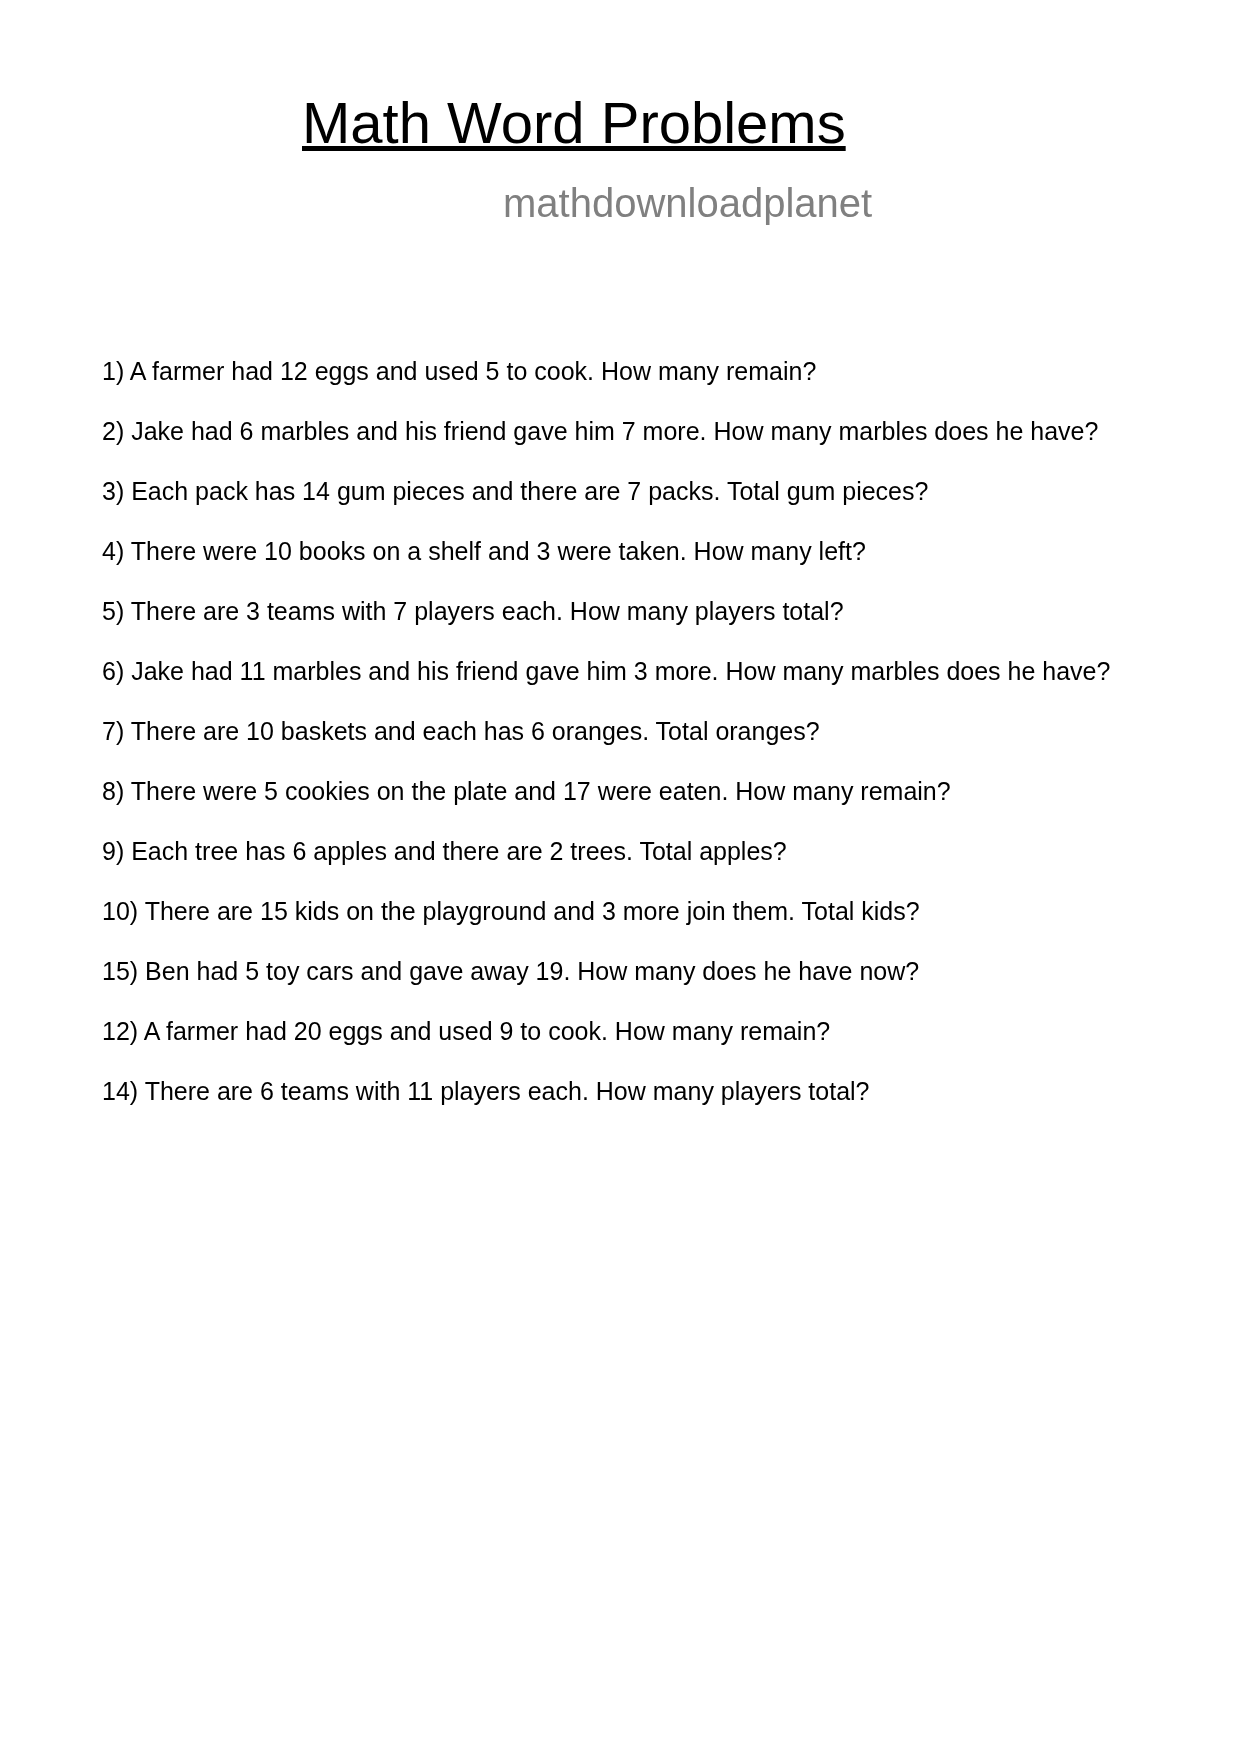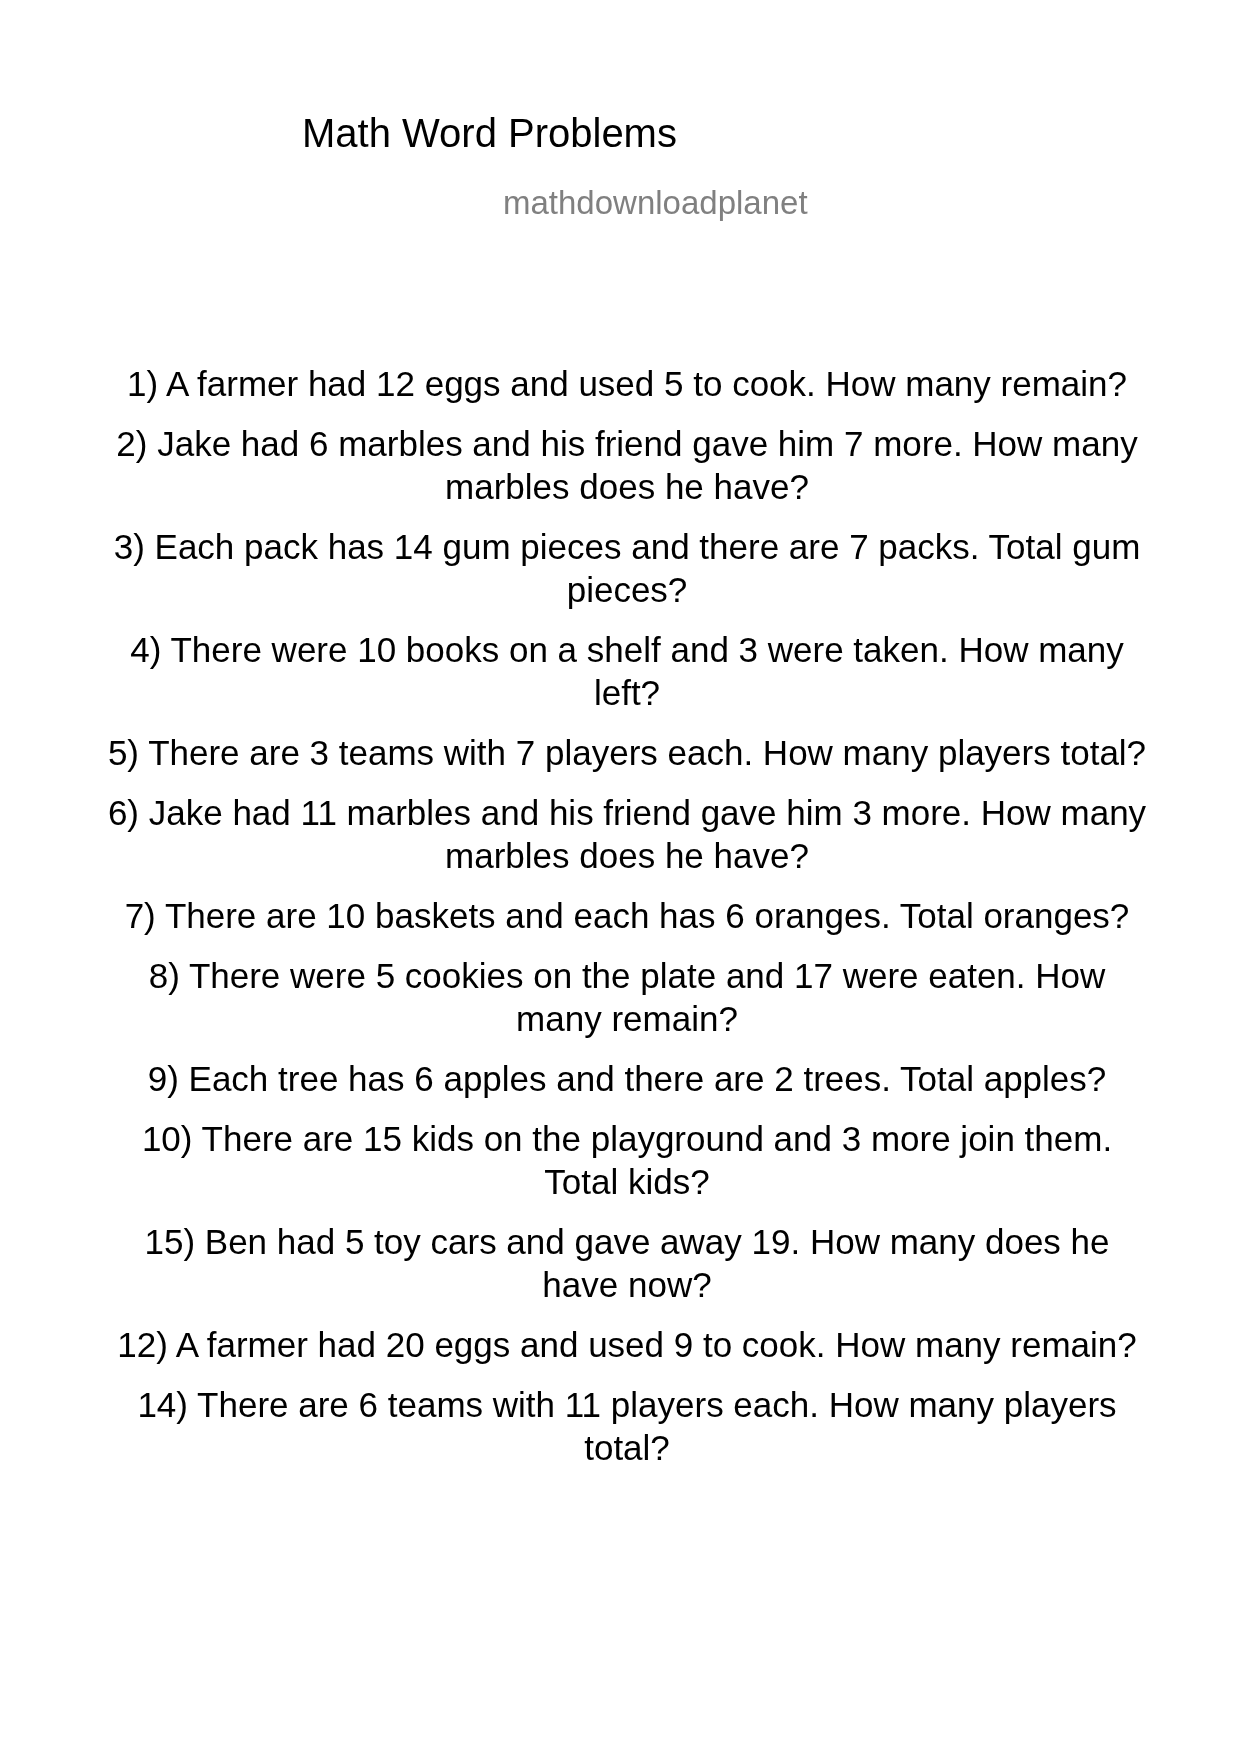--- a/index.html
+++ b/index.html
@@ -11,50 +11,50 @@
       width: 1240px;
       height: 1754px;
       position: relative;
       overflow: hidden;
       font-family: "Liberation Sans", sans-serif;
       color: #000000;
     }
     .title {
       position: absolute;
       left: 302px;
-      top: 98px;
-      font-size: 40px;
+      top: 88px;
+      font-size: 58px;
       line-height: 70px;
       margin: 0;
       font-weight: normal;
       white-space: nowrap;
+      text-decoration: underline;
     }
     .subtitle {
       position: absolute;
       left: 503px;
       top: 183px;
-      font-size: 33px;
+      font-size: 40px;
       line-height: 40px;
       color: #808080;
       white-space: nowrap;
     }
     .problems {
       position: absolute;
       left: 102px;
       top: 350px;
       width: 1050px;
       margin: 0;
       padding: 0;
       list-style: none;
     }
     .problem {
-      font-size: 35px;
+      font-size: 25px;
       line-height: 43px;
-      margin: 12px 0 17px 0;
-      text-align: center;
+      margin: 0 0 17px 0;
     }
   </style>
 </head>
 <body>
 
 <h1 class="title">Math Word Problems</h1>
 <div class="subtitle">mathdownloadplanet</div>
 
 <ol class="problems">
   <li class="problem"><span>1)</span> <span>A farmer had 12 eggs and used 5 to cook. How many remain?</span></li>

